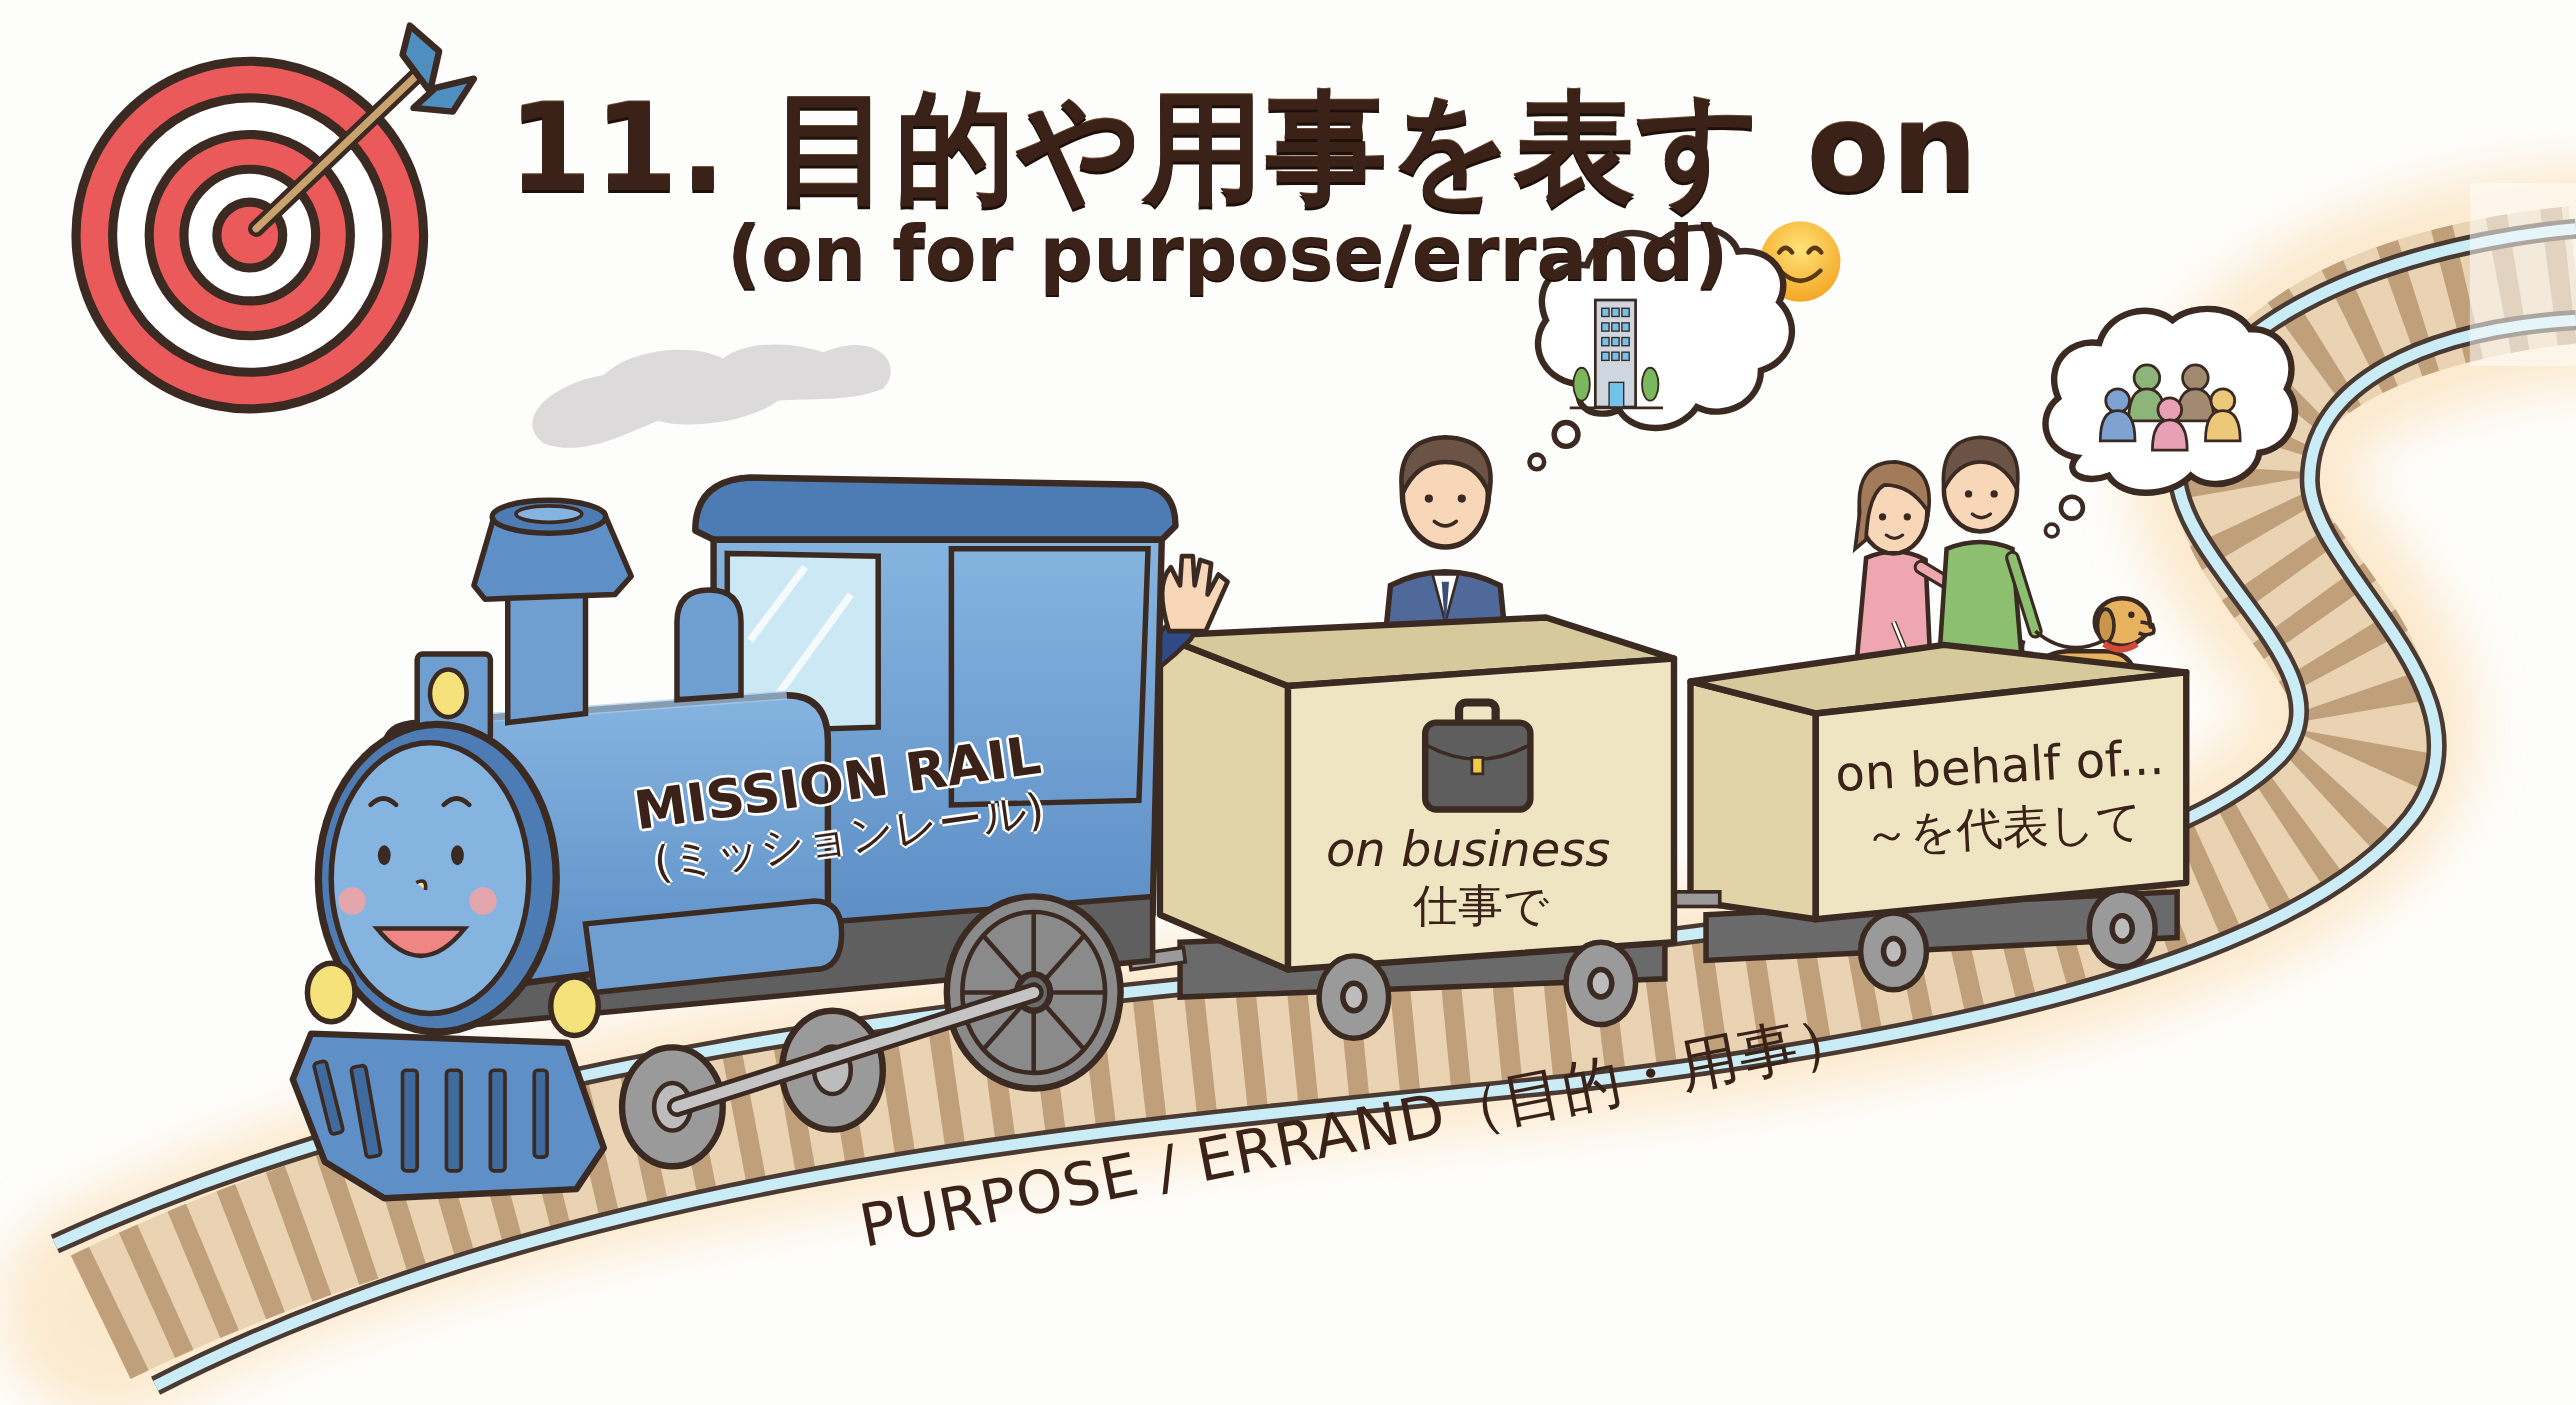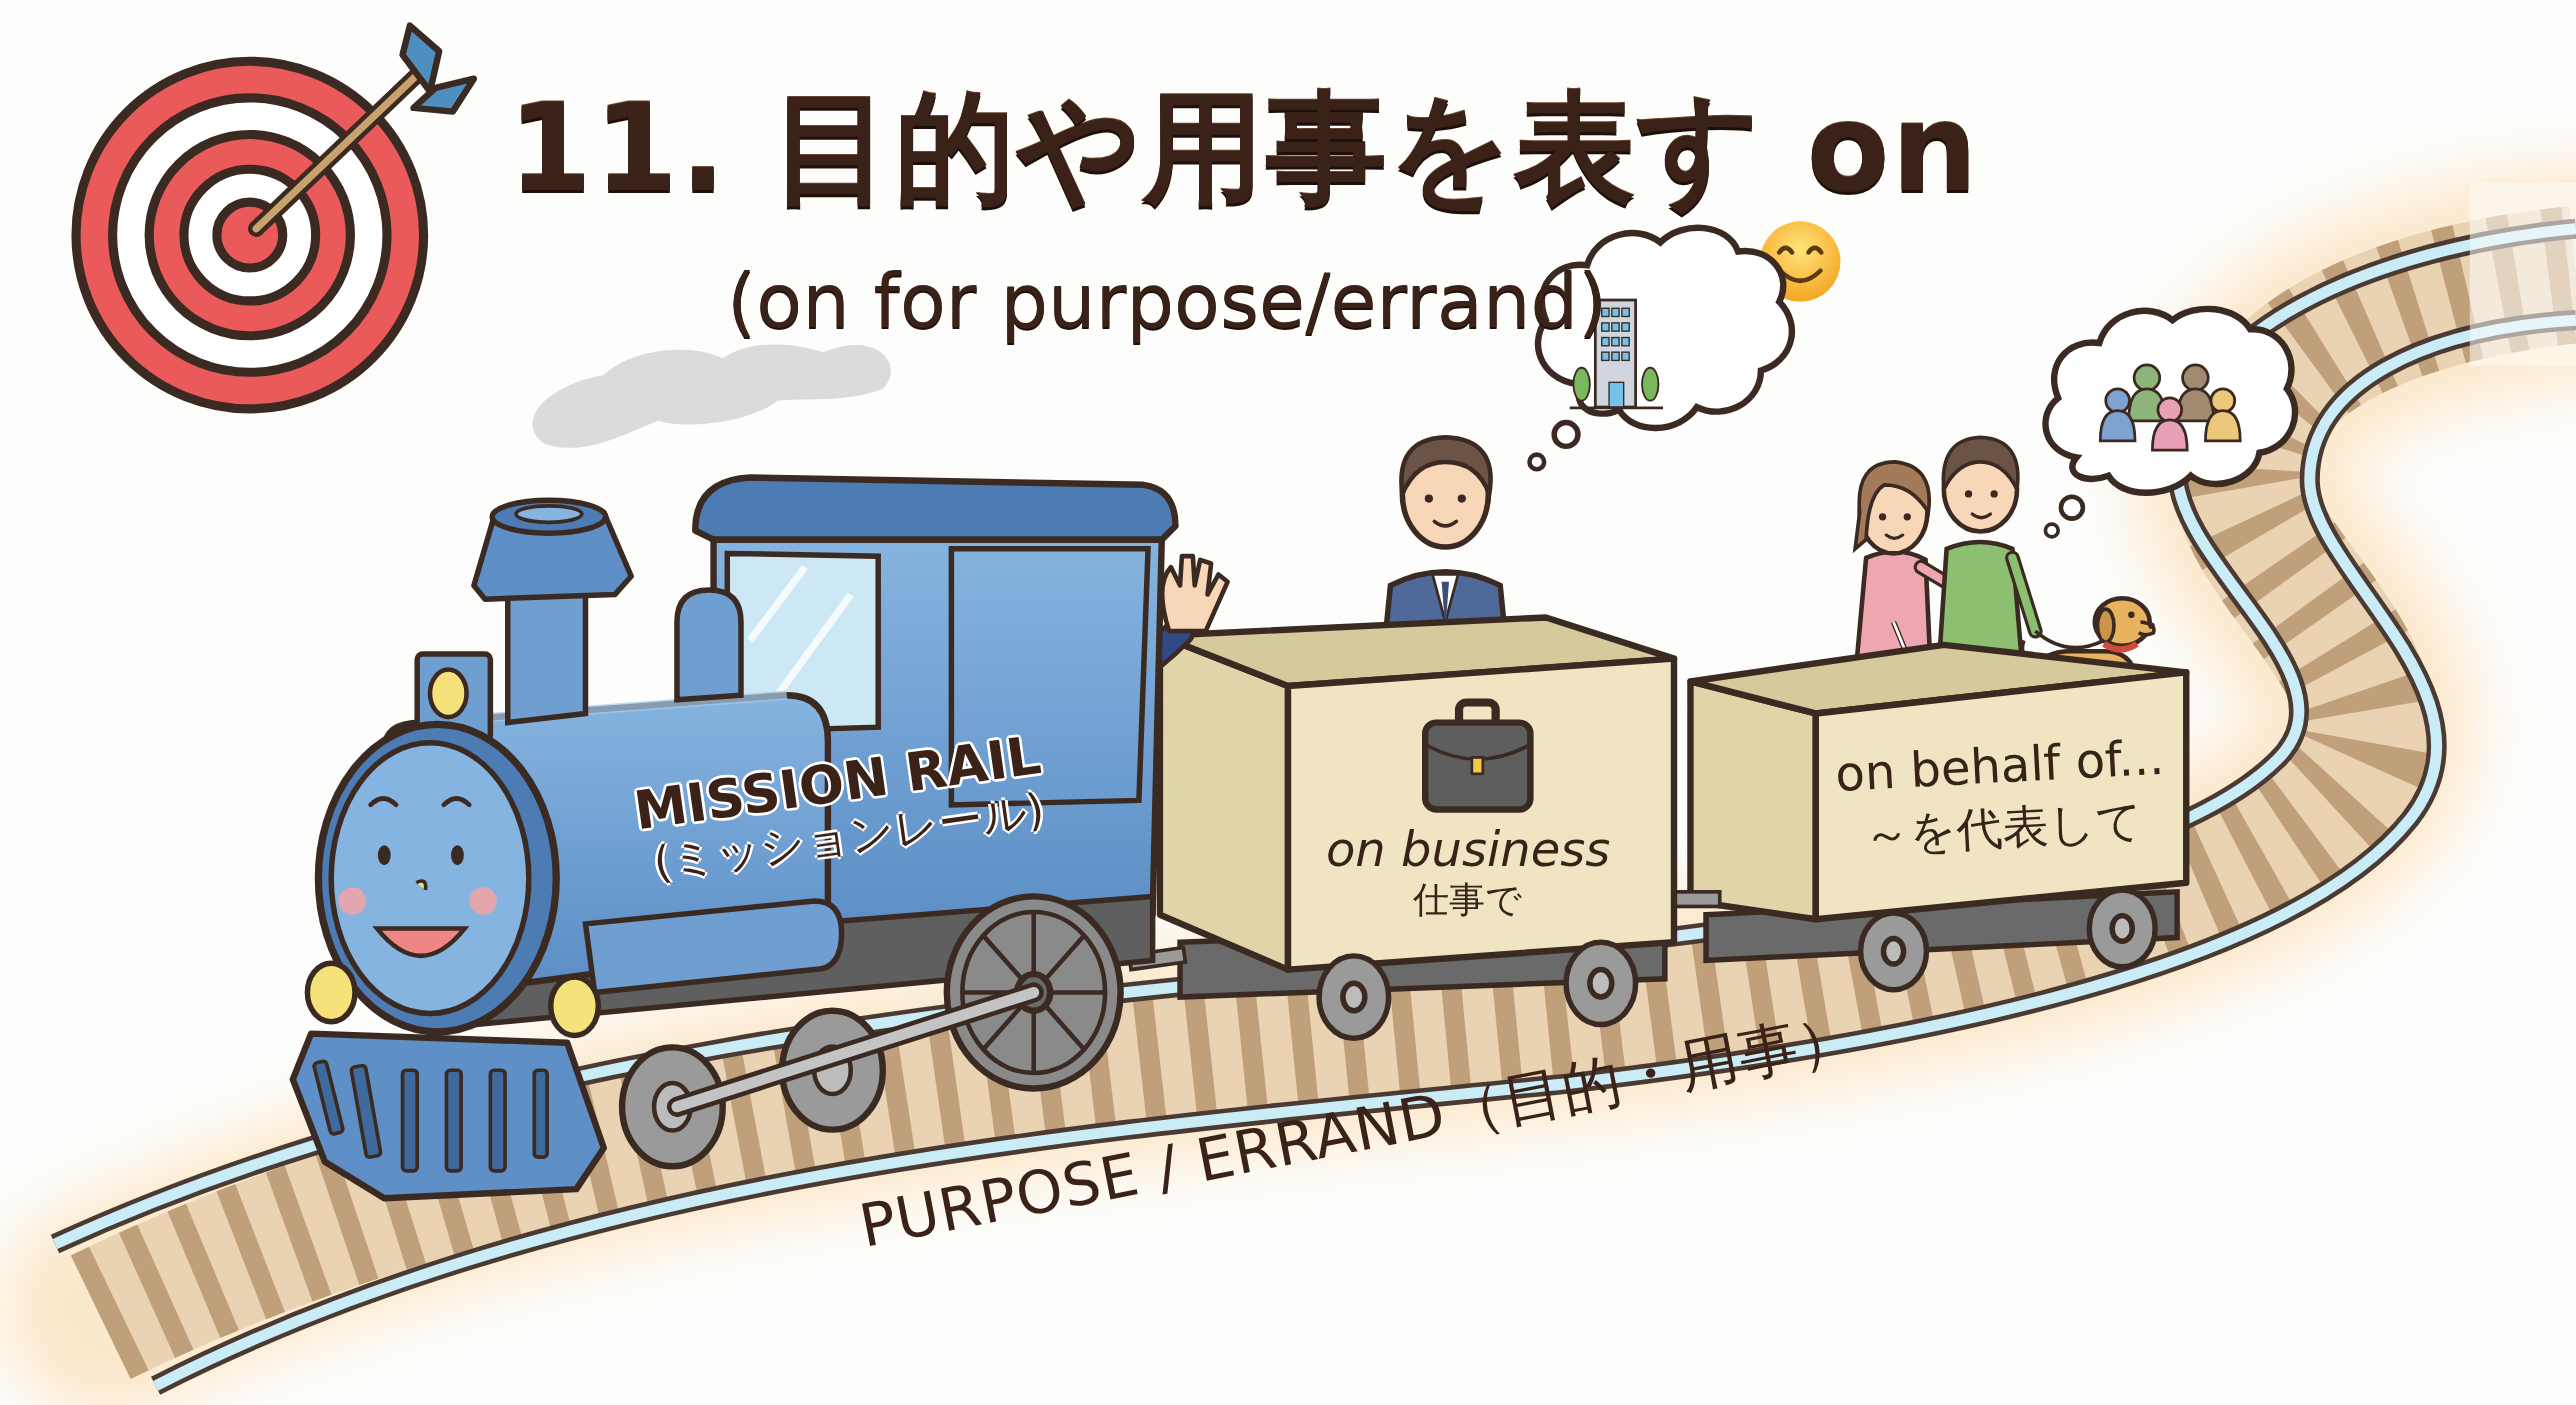--- a/index.html
+++ b/index.html
@@ -11,40 +11,39 @@
   }
   .stage { position: absolute; inset: 0; }
   .stage > svg { position: absolute; left: 0; top: 0; }
   .txt { position: absolute; color: #3a2218; font-weight: bold; white-space: nowrap; }
 
   .title-main {
     left: 508px; top: 88px; font-size: 121px; letter-spacing: 1.8px; line-height: 1;
     text-shadow: 0 2.7px 0 #1e0f08, 0 -0.9px 0 #6b4630;
   }
   .title-sub {
-    left: 727px; top: 216px; font-size: 75px; font-weight: normal; line-height: 1;
+    left: 727px; top: 216px; font-size: 75px; font-weight: bold; line-height: 1;
     text-shadow: 0 1.8px 0 #1e0f08;
-    margin-top: 48px;
   }
 
   .engine-name {
     left: 631px; top: 785px; font-size: 53px; line-height: 1;
     transform: rotate(-8deg); transform-origin: left top;
     -webkit-text-stroke: 0; paint-order: stroke fill;
     text-shadow: 2.7px 0 0 #fff, -2.7px 0 0 #fff, 0 2.7px 0 #fff, 0 -2.7px 0 #fff,
                  1.8px 1.8px 0 #fff, -1.8px -1.8px 0 #fff, 1.8px -1.8px 0 #fff, -1.8px 1.8px 0 #fff;
   }
   .engine-name-jp {
     left: 651px; top: 842px; font-size: 44px; font-weight: normal; line-height: 1;
     transform: rotate(-8deg); transform-origin: left top;
     text-shadow: 2.7px 0 0 #fff, -2.7px 0 0 #fff, 0 2.7px 0 #fff, 0 -2.7px 0 #fff;
   }
 
   .car1-en { left: 1326px; top: 821px; font-size: 48px; font-weight: normal; font-style: italic; }
-  .car1-jp { left: 1413px; top: 876px; font-size: 36px; font-weight: normal; }
+  .car1-jp { left: 1413px; top: 876px; font-size: 45px; font-weight: normal; }
   .car2-en {
     left: 1834px; top: 746px; font-size: 48px; font-weight: normal;
     transform: rotate(-3deg); transform-origin: left top;
   }
   .car2-jp {
     left: 1862px; top: 805px; font-size: 46px; font-weight: normal;
     transform: rotate(-3deg); transform-origin: left top;
   }
 
   .track-label {

